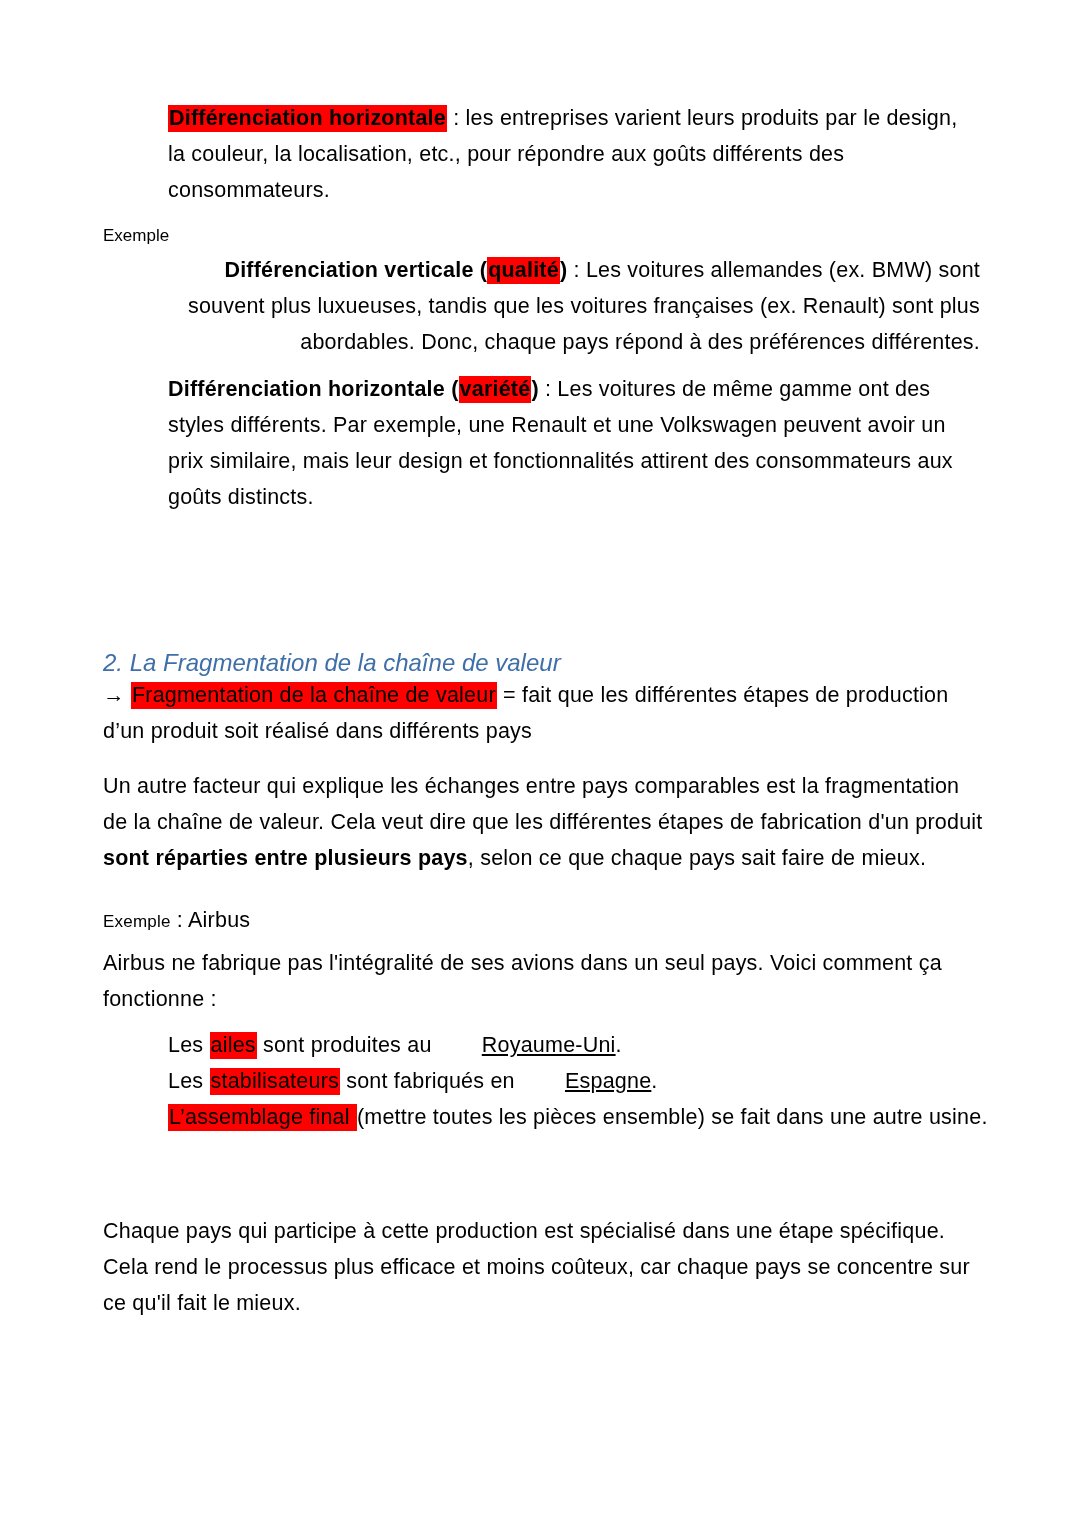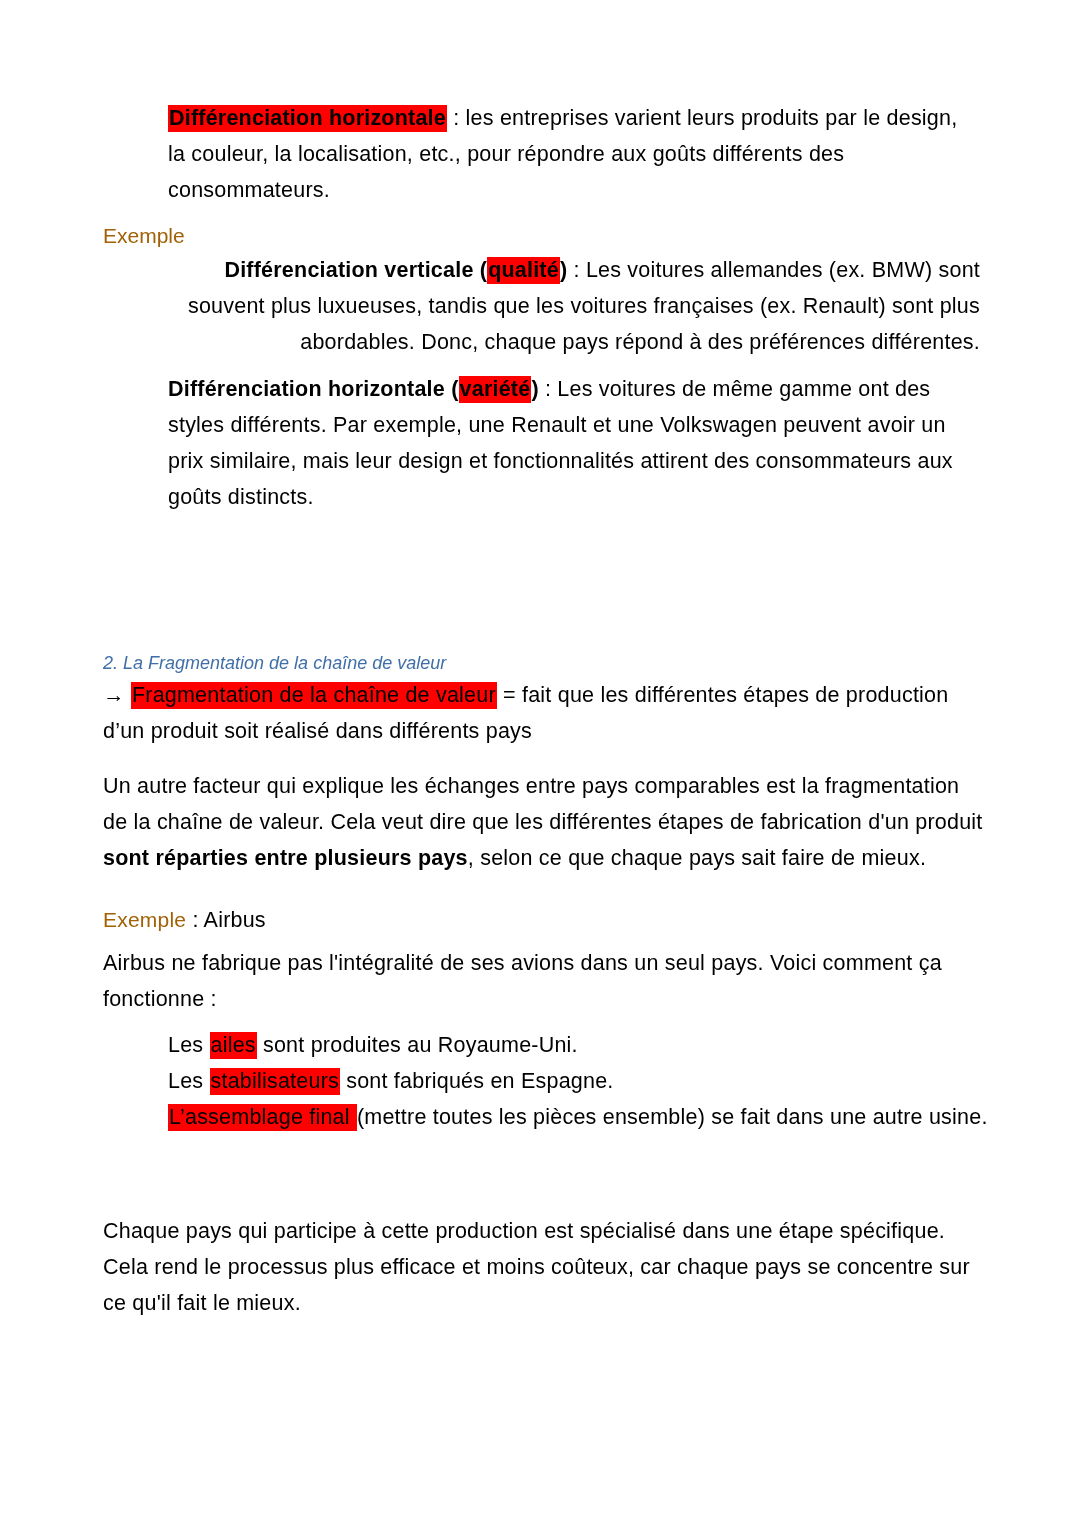--- a/index.html
+++ b/index.html
@@ -52,31 +52,31 @@
   }
   .hl-b {
     background-color: #ff0000;
     color: #000000;
     font-weight: bold;
     padding: 1px 1px 2px 1px;
     box-decoration-break: clone;
     -webkit-box-decoration-break: clone;
   }
   .b { font-weight: bold; }
-  .u { text-underline-offset: 2px; }
+  .u { text-decoration: underline; text-underline-offset: 2px; margin-left: 44px; }
 
   
   .h-example {
-    font-size: 21px;
+    font-size: 17px;
     line-height: 32px;
-    color: #a16207;
+    color: #000000;
     font-weight: normal;
   }
   .h-section {
-    font-size: 18px;
+    font-size: 24px;
     line-height: 30px;
     color: #3f6fa8;
     font-style: italic;
     font-weight: normal;
   }
 
   .arrow {
     font-size: 21.5px;
   }
 

